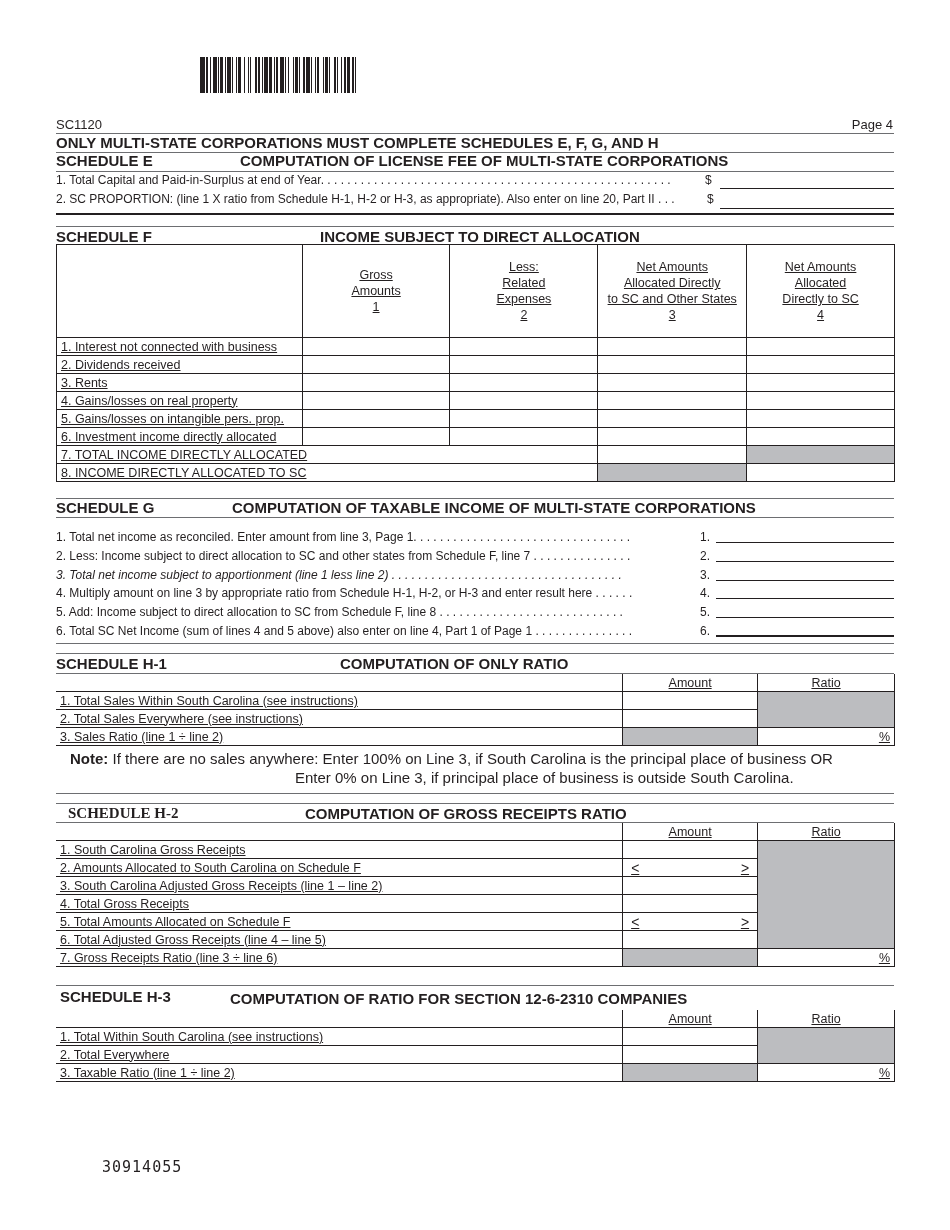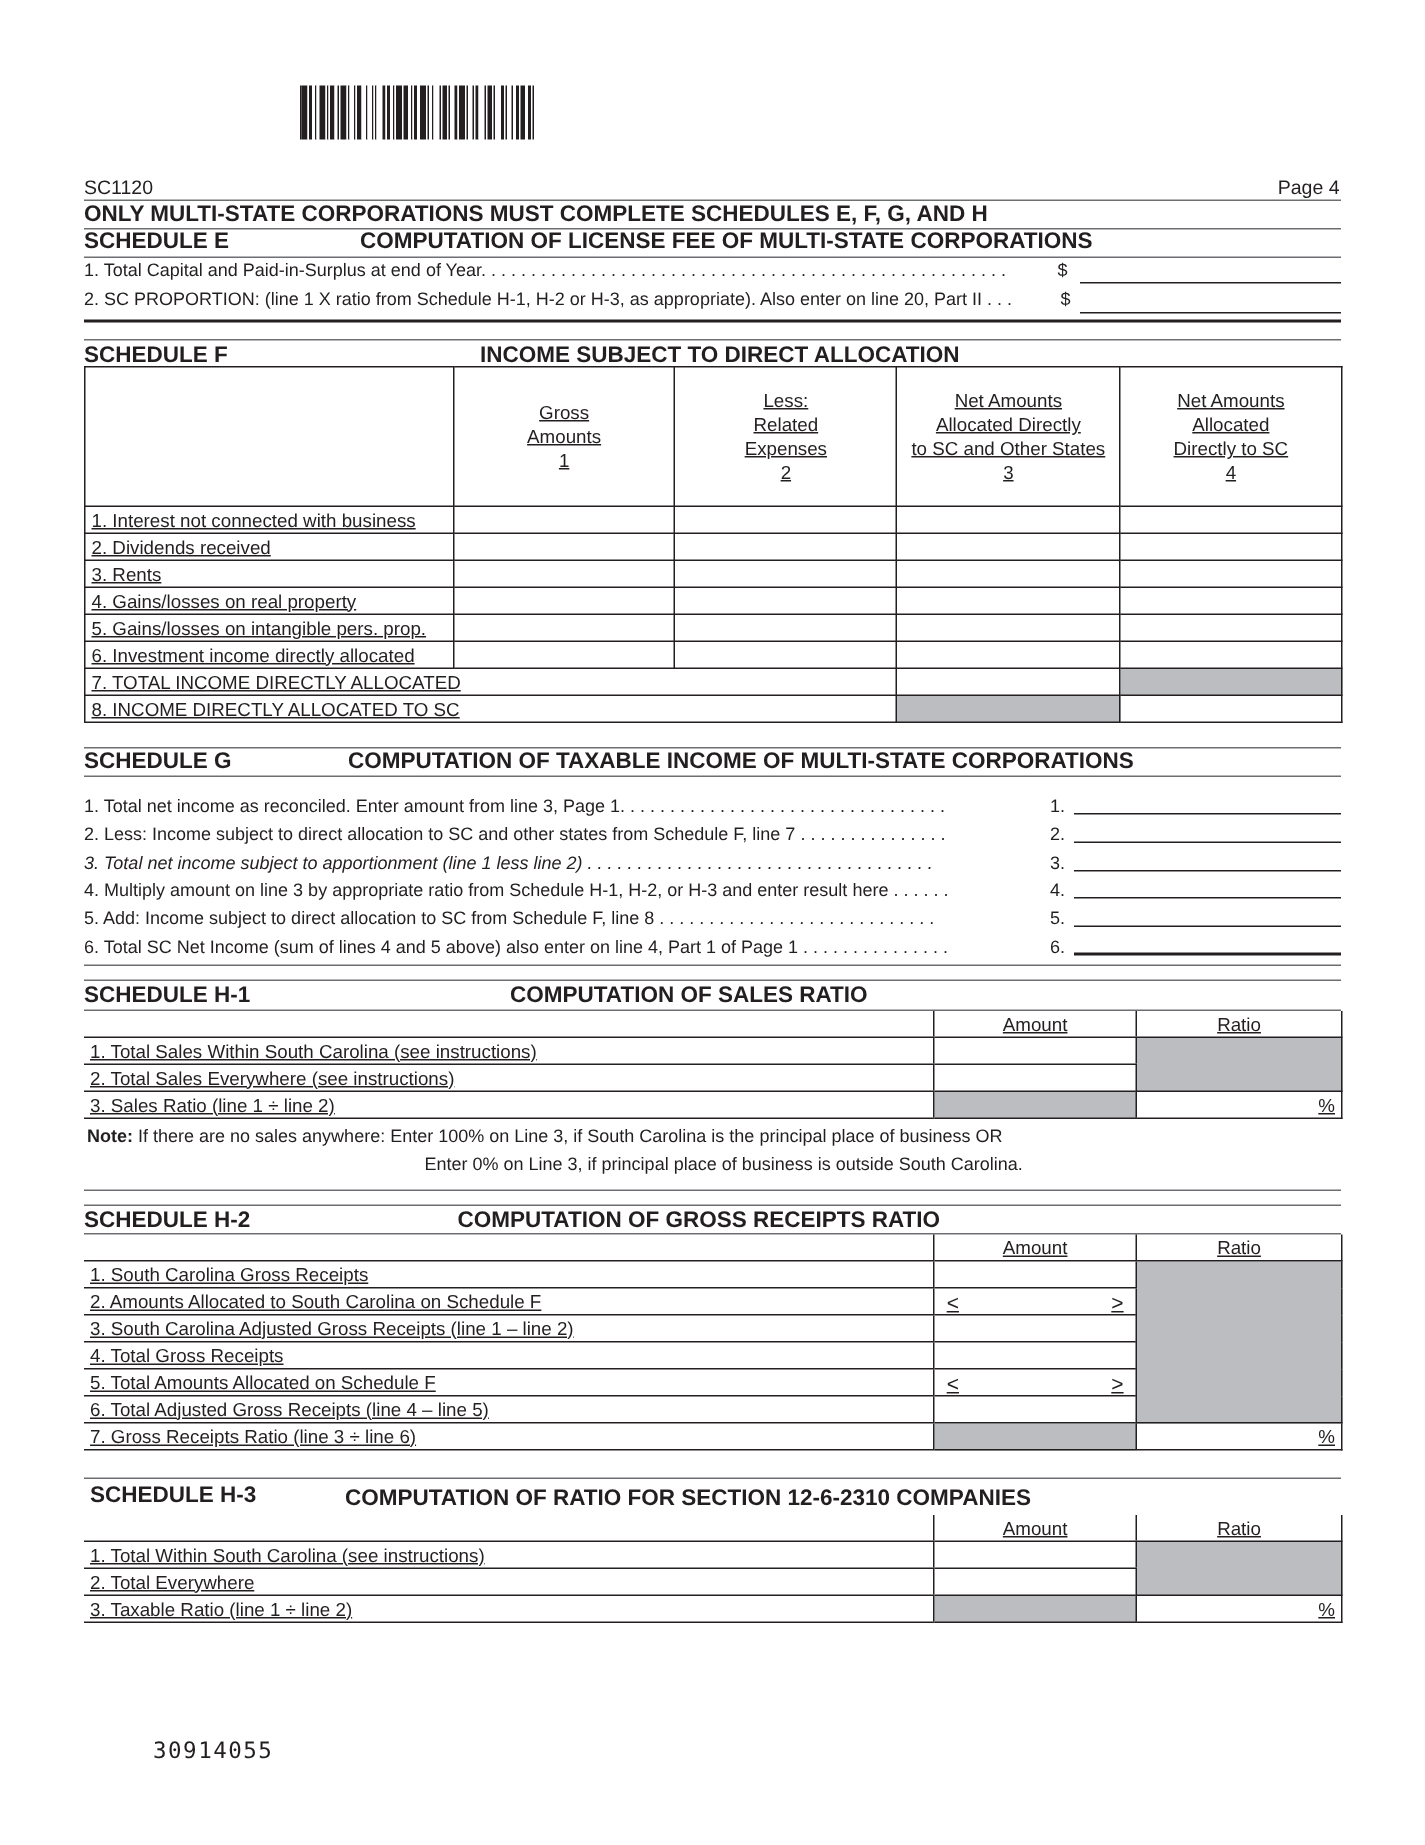--- a/index.html
+++ b/index.html
@@ -22,21 +22,21 @@
   .tF .hd td{height:92px;text-align:center;vertical-align:middle;line-height:16px;}
   .shade{background:#bcbdc0;}
   .ratio-tbl{left:56px;width:839px;}
   .ratio-tbl td{border-top:1px solid #231f20;border-bottom:1px solid #231f20;}
   .ratio-tbl td.amt,.ratio-tbl td.rat{border-left:1px solid #231f20;}
   .ratio-tbl td.rat{border-right:1px solid #231f20;}
   .ratio-tbl .hdr td{border-top:none;text-align:center;}
   .ratio-tbl .hdr td.first{border-left:none;}
   .pct{text-align:right;}
   .lt{display:flex;justify-content:space-between;font-size:14px;padding:0 4px;}
-  .note{font-size:12px;}
+  .note{font-size:15px;margin-left:12px;}
   .footer-code{left:102px;top:1158px;font-family:"DejaVu Sans Mono",monospace;font-size:15px;letter-spacing:1px;}
 </style>
 </head>
 <body>
 
 <div class="abs barcode" id="barcode">
     <span style="width: 1.2px; background: rgb(35, 31, 32);"></span>
     <span style="width: 0px; background: rgb(255, 255, 255);"></span>
     <span style="width: 3.6px; background: rgb(35, 31, 32);"></span>
     <span style="width: 1.2px; background: rgb(255, 255, 255);"></span>
@@ -243,21 +243,21 @@
 <div class="abs line-text" style="left:700px;top:605px;">5.</div>
 <div class="blank" style="left:716px;top:617px;width:178px;"></div>
 
 <div class="abs line-text" style="left:56px;top:624px;">6.  Total SC Net Income (sum of lines 4 and 5 above) also enter on line 4, Part 1 of Page 1 . . . . . . . . . . . . . . .</div>
 <div class="abs line-text" style="left:700px;top:624px;">6.</div>
 <div class="blank" style="left:716px;top:635px;width:178px;height:2px;"></div>
 <div class="hr" style="top:643px;height:1px;"></div>
 
 <div class="hr" style="top:653px;height:1px;"></div>
 <div class="abs sched-label" style="left:56px;top:655px;">SCHEDULE H-1</div>
-<div class="abs sched-title" style="left:340px;top:655px;">COMPUTATION OF SALES RATIO</div>
+<div class="abs sched-title" style="left:340px;top:655px;">COMPUTATION OF ONLY RATIO</div>
 <div class="hr" style="top:673px;height:1px;"></div>
 
 <table class="ratio-tbl" style="top:674px;">
   <colgroup>
       <col style="width:567px">
       <col style="width:135px">
       <col style="width:137px">
     </colgroup>
   <tbody>
       <tr class="hdr">
@@ -280,21 +280,21 @@
         <td class="rat pct">%</td>
       </tr>
 </tbody>
   </table>
 
 <div class="abs note" style="left:58px;top:750px;"><b>Note:</b><span> If there are no sales anywhere:  Enter 100% on Line 3, if South Carolina is the principal place of business OR</span></div>
 <div class="abs note" style="left:283px;top:769px;">Enter 0% on Line 3, if principal place of business is outside South Carolina.</div>
 <div class="hr" style="top:793px;height:1px;"></div>
 
 <div class="hr" style="top:803px;height:1px;"></div>
-<div class="abs sched-label" style="left:56px;top:805px;">SCHEDULE H-2</div>
+<div class="abs sched-label" style="left:68px;top:805px;font-family:Liberation Serif, serif;">SCHEDULE H-2</div>
 <div class="abs sched-title" style="left:305px;top:805px;">COMPUTATION OF GROSS RECEIPTS RATIO</div>
 <div class="hr" style="top:822px;height:1px;"></div>
 
 <table class="ratio-tbl" style="top:823px;">
   <colgroup>
       <col style="width:567px">
       <col style="width:135px">
       <col style="width:137px">
     </colgroup>
   <tbody>

